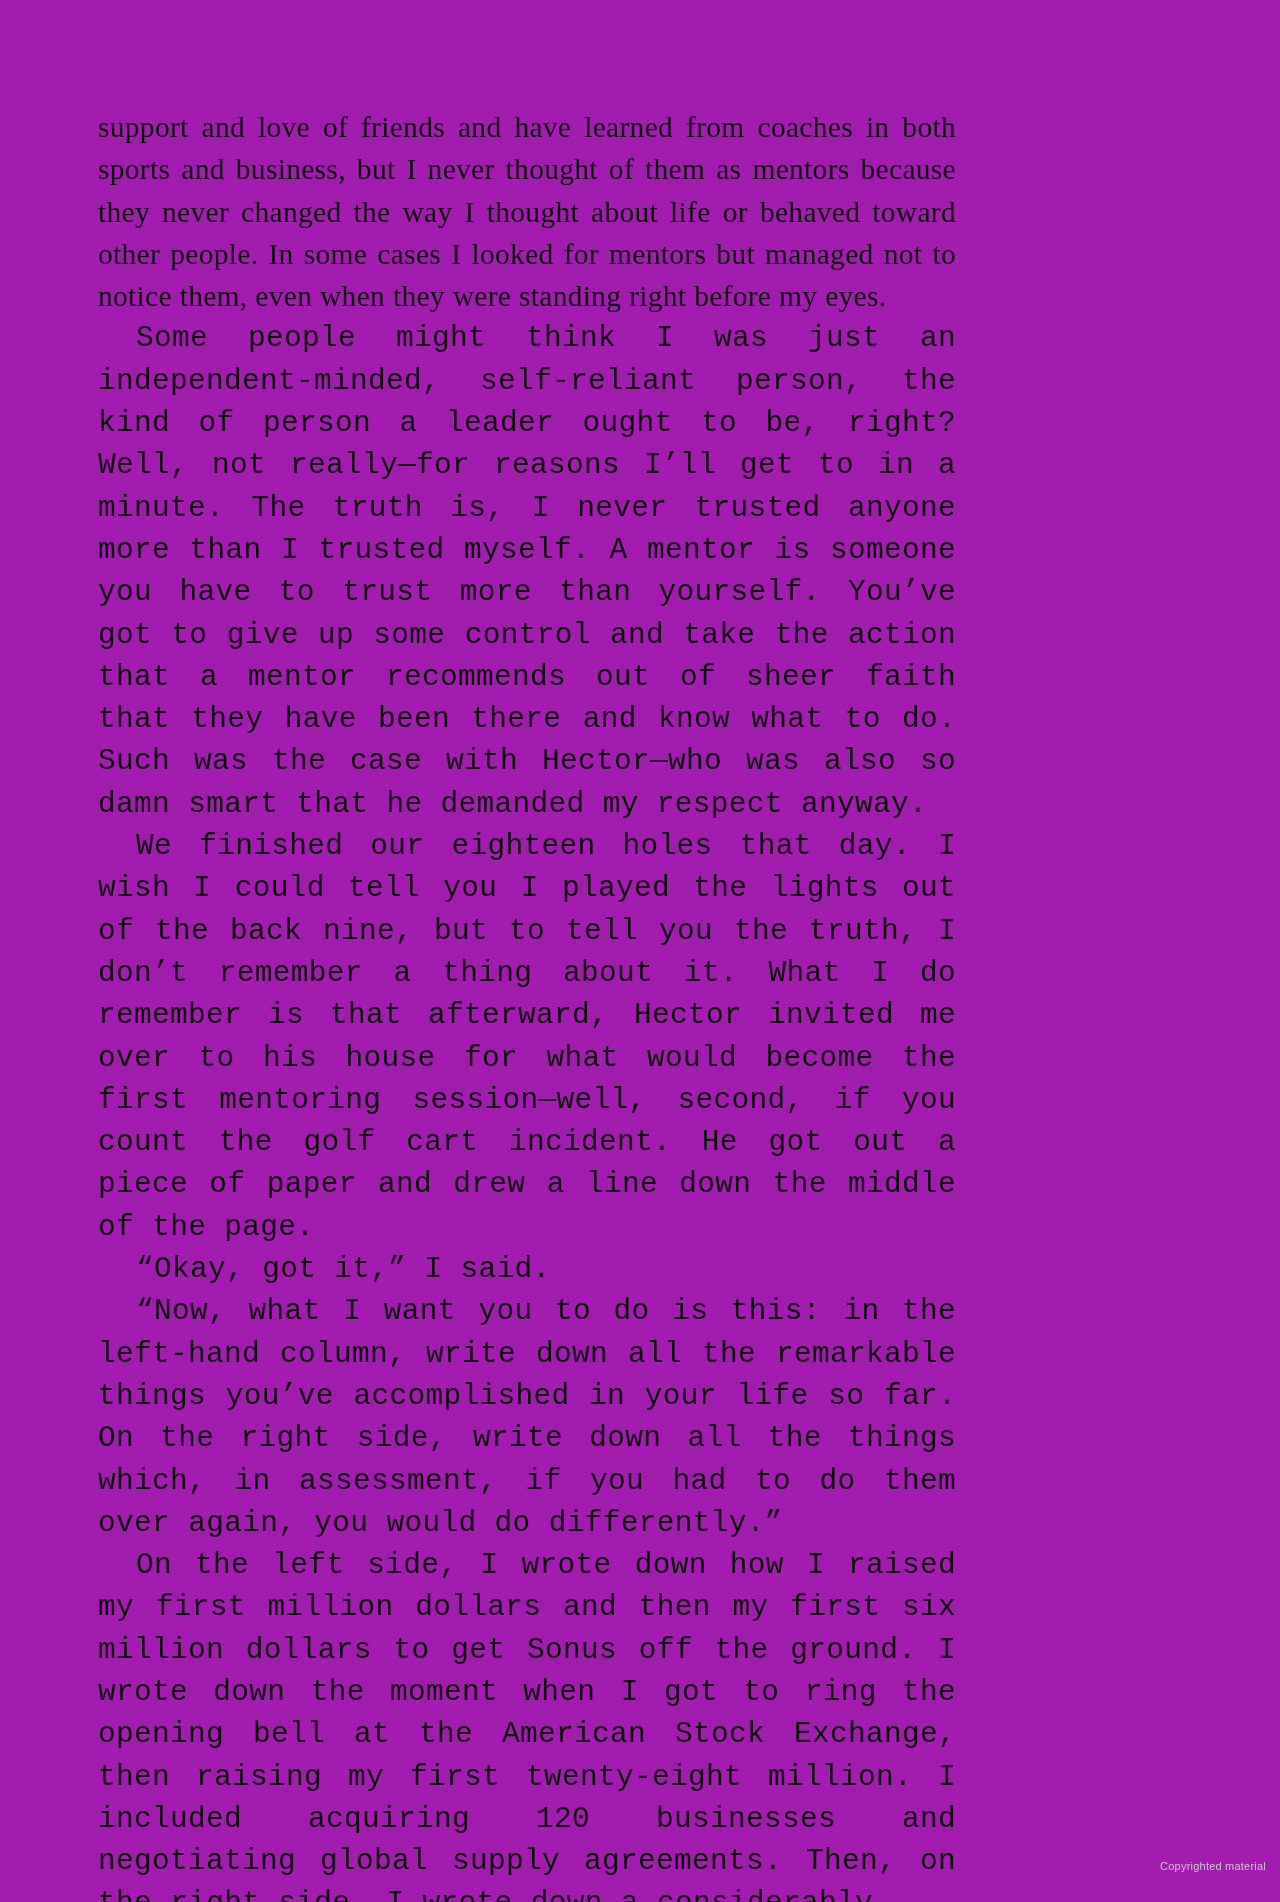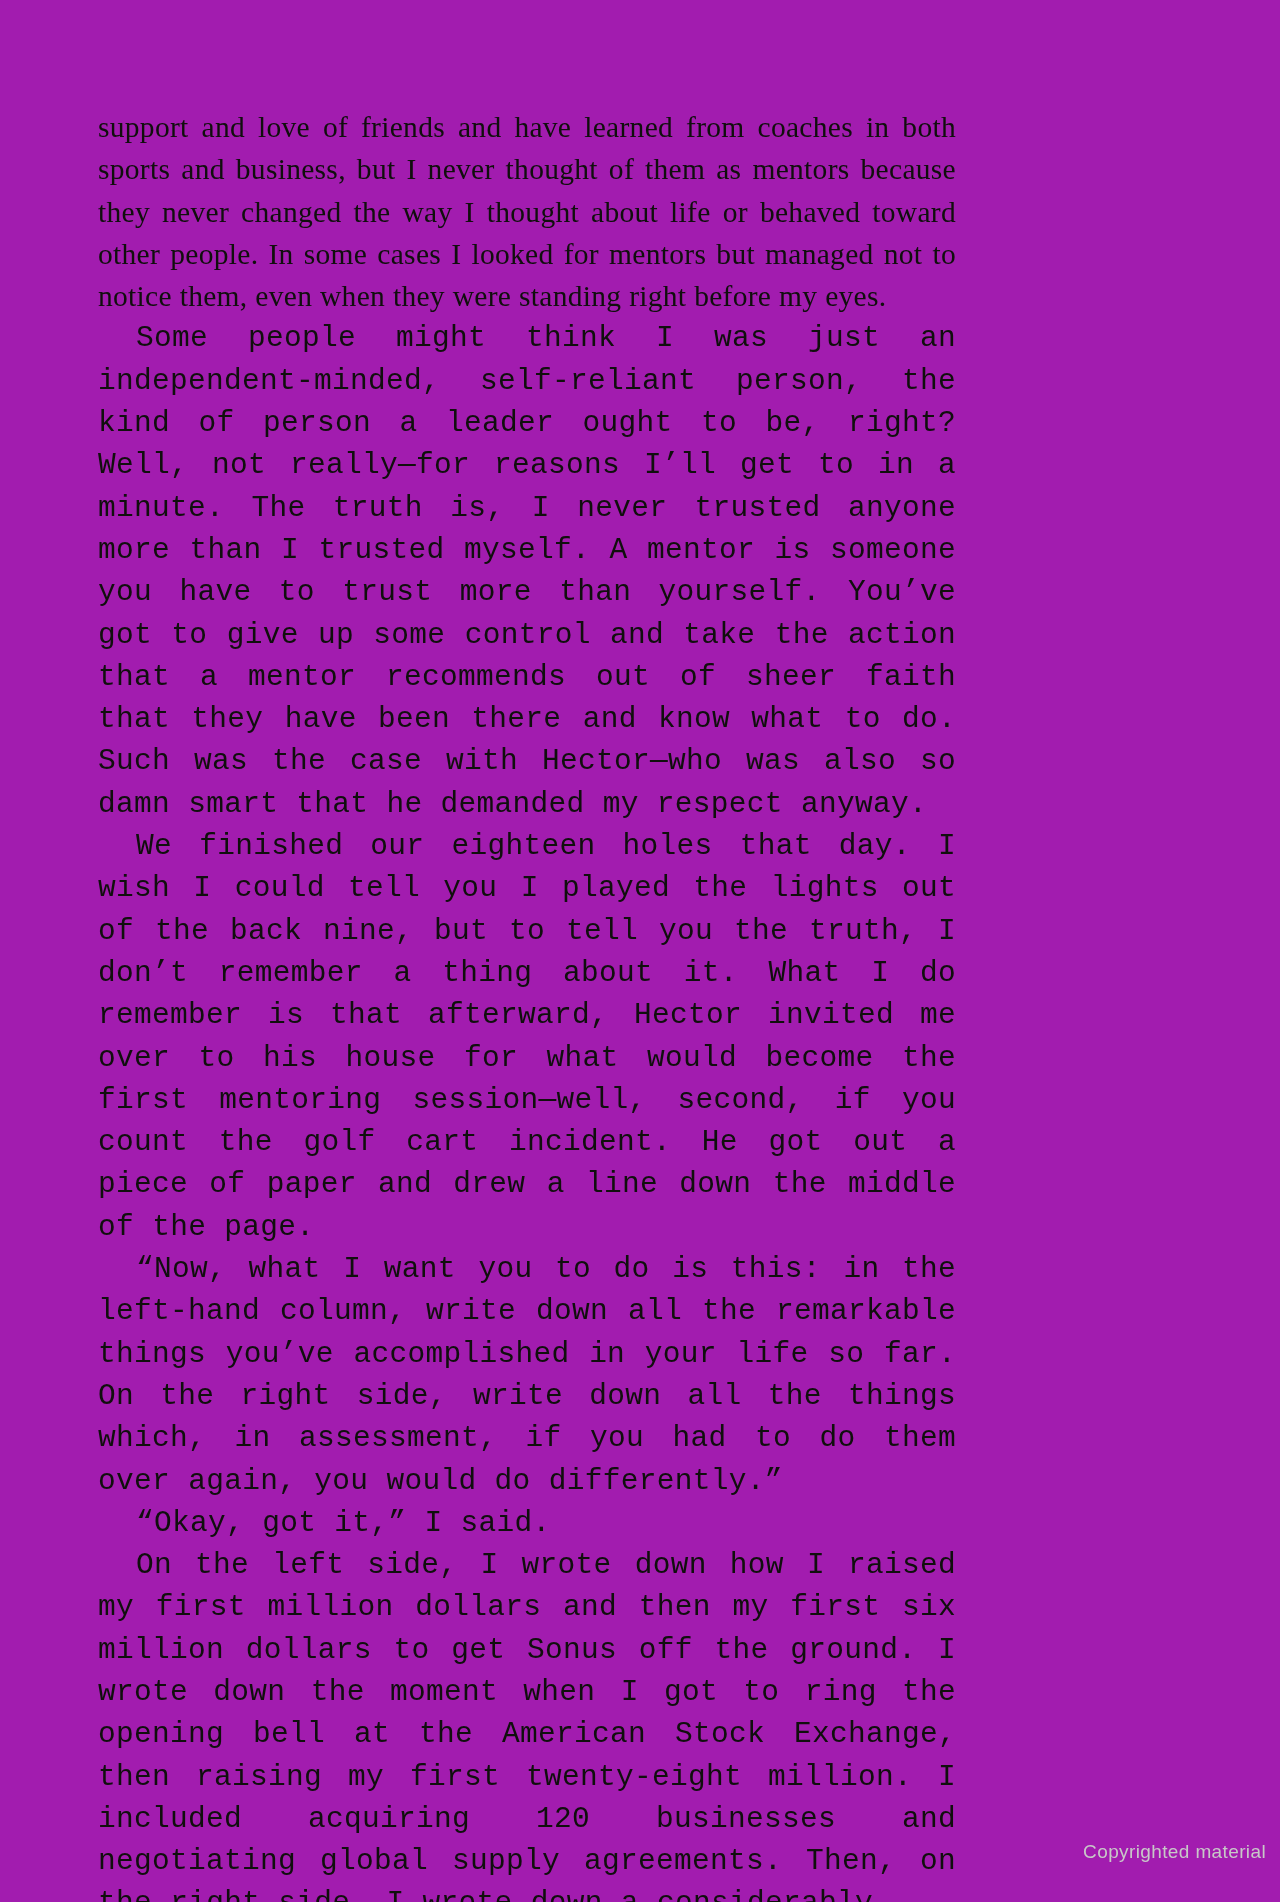--- a/index.html
+++ b/index.html
@@ -45,45 +45,45 @@
     text-indent: 38px;
     font-family: Liberation Mono, monospace;
   }
   p.body-paragraph.continuation {
     text-indent: 0;
   }
   
   .copyright-watermark {
     position: absolute;
     right: 54px;
-    bottom: 40px;
+    bottom: 26px;
     font-family: "Liberation Sans", "DejaVu Sans", sans-serif;
-    font-size: 19px;
+    font-size: 11px;
     line-height: 20px;
     color: #c8c8c8;
     letter-spacing: 0.02em;
     white-space: nowrap;
   }
 </style>
 </head>
 <body>
 
 <div class="page">
 
   <div class="text-column">
 
     <p class="body-paragraph continuation">support and love of friends and have learned from coaches in both sports and business, but I never thought of them as mentors because they never changed the way I thought about life or behaved toward other people. In some cases I looked for mentors but managed not to notice them, even when they were standing right before my eyes.</p>
 
     <p class="body-paragraph indented">Some people might think I was just an independent-minded, self-reliant person, the kind of person a leader ought to be, right? Well, not really—for reasons I’ll get to in a minute. The truth is, I never trusted anyone more than I trusted myself. A mentor is someone you have to trust more than yourself. You’ve got to give up some control and take the action that a mentor recommends out of sheer faith that they have been there and know what to do. Such was the case with Hector—who was also so damn smart that he demanded my respect anyway.</p>
 
     <p class="body-paragraph indented">We finished our eighteen holes that day. I wish I could tell you I played the lights out of the back nine, but to tell you the truth, I don’t remember a thing about it. What I do remember is that afterward, Hector invited me over to his house for what would become the first mentoring session—well, second, if you count the golf cart incident. He got out a piece of paper and drew a line down the middle of the page.</p>
 
+    <p class="body-paragraph indented">“Okay, got it,” I said.</p>
+
     <p class="body-paragraph indented">“Now, what I want you to do is this: in the left-hand column, write down all the remarkable things you’ve accomplished in your life so far. On the right side, write down all the things which, in assessment, if you had to do them over again, you would do differently.”</p>
-
-    <p class="body-paragraph indented">“Okay, got it,” I said.</p>
 
     <p class="body-paragraph indented">On the left side, I wrote down how I raised my first million dollars and then my first six million dollars to get Sonus off the ground. I wrote down the moment when I got to ring the opening bell at the American Stock Exchange, then raising my first twenty-eight million. I included acquiring 120 businesses and negotiating global supply agreements. Then, on the right side, I wrote down a considerably</p>
 
   </div>
 
   <div class="copyright-watermark">Copyrighted material</div>
 
 </div>
 
 </body></html>

